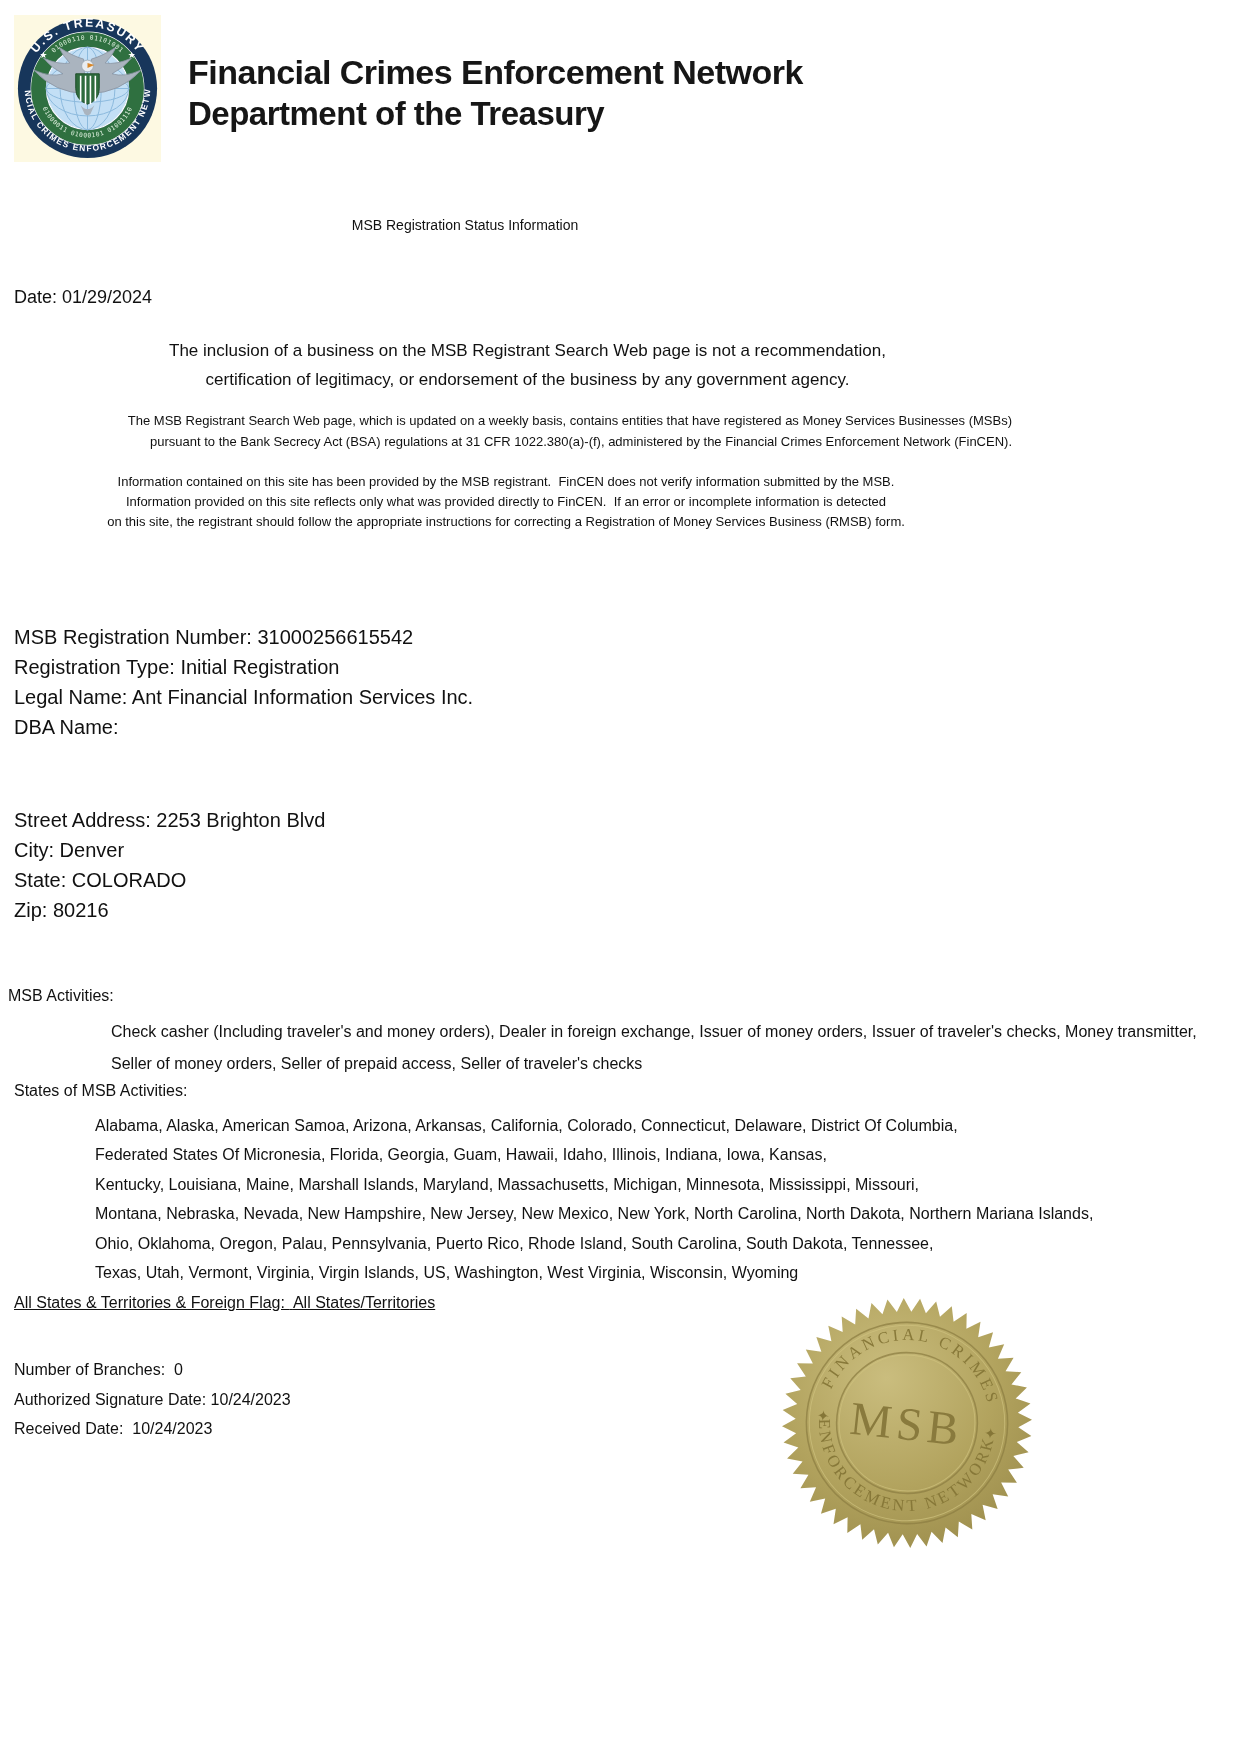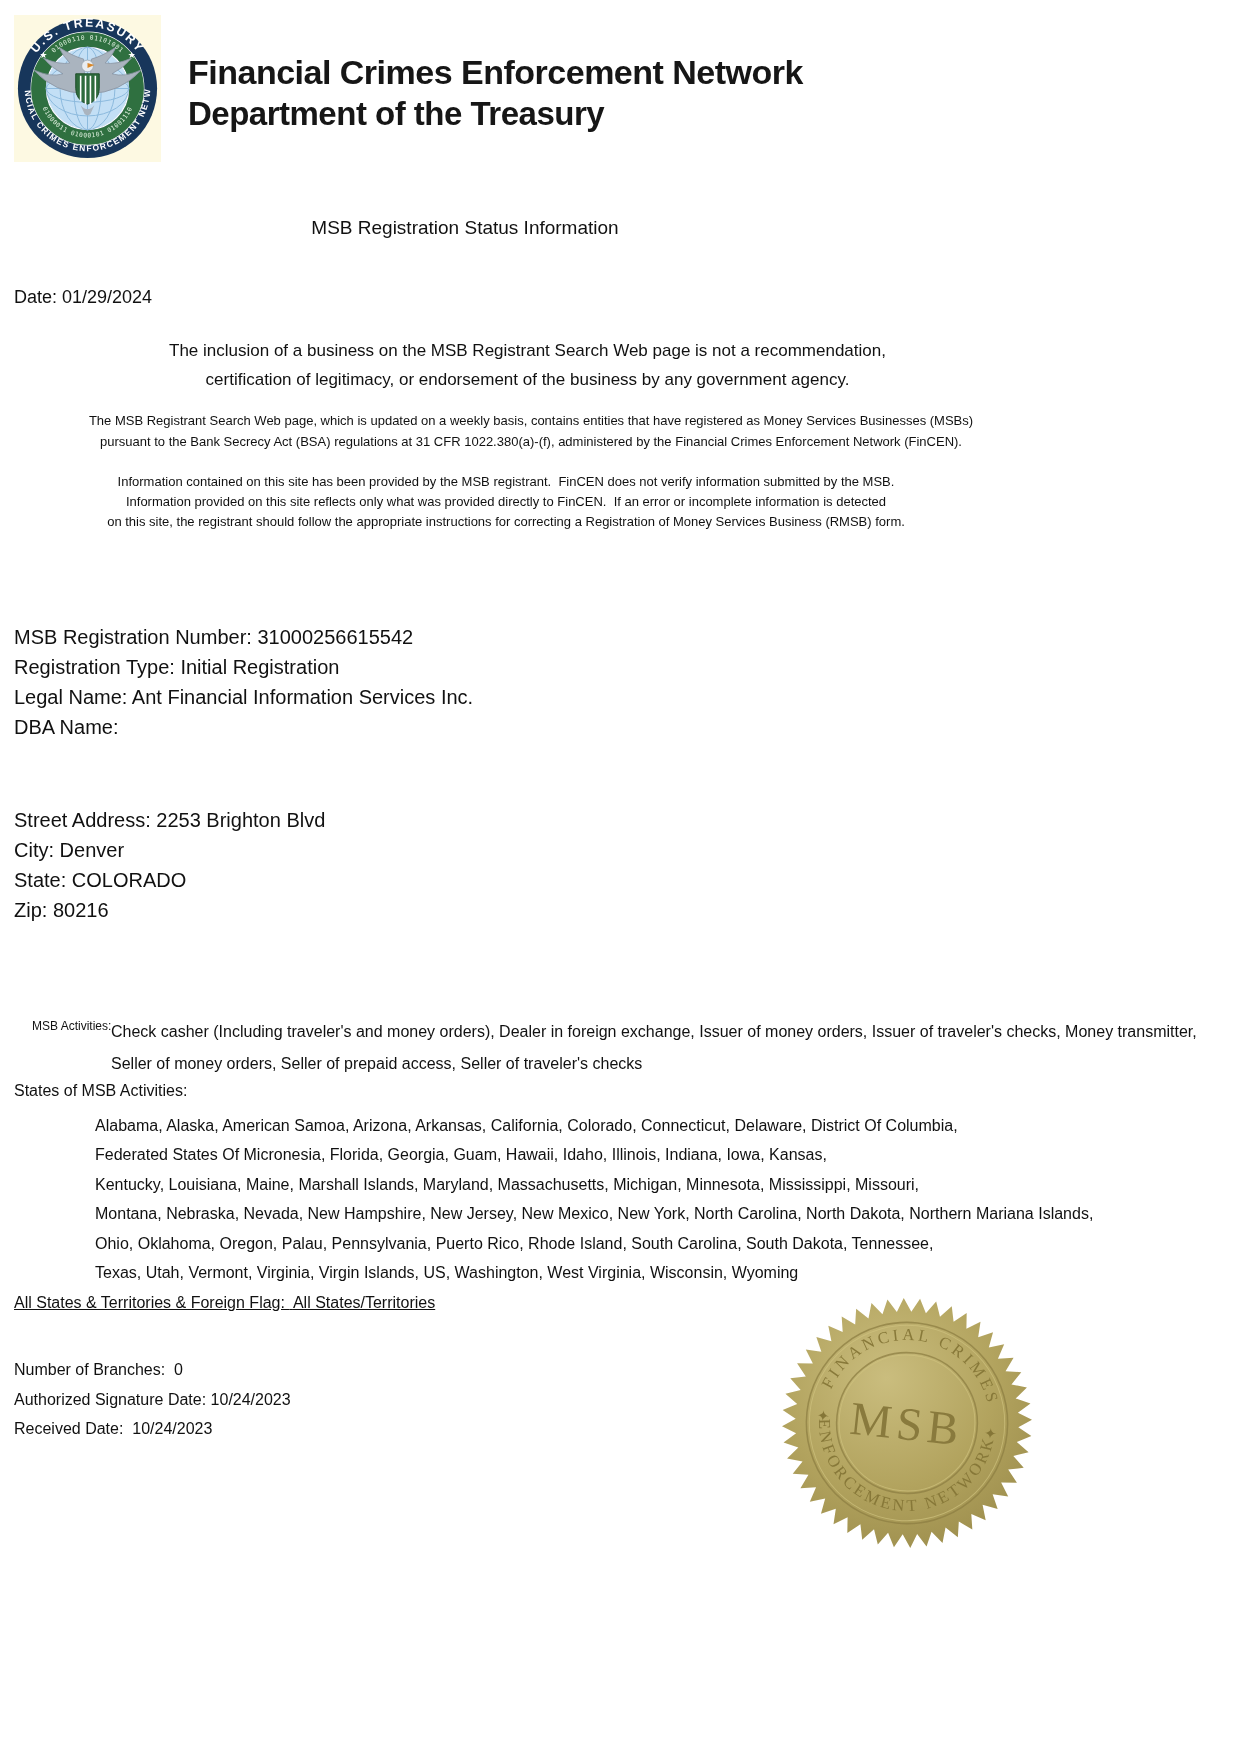--- a/index.html
+++ b/index.html
@@ -13,31 +13,31 @@
     color:#111111;
   }
   .abs{position:absolute;}
   .line{white-space:pre;}
   
   .logo-box{left:14px;top:15px;width:147px;height:147px;}
   .org-header{left:188px;top:52px;line-height:41px;font-weight:700;color:#161616;letter-spacing:-0.5px;}
   .org-line1{font-size:34px;}
   .org-line2{font-size:33px;}
   
-  .doc-title{left:0;top:217px;width:930px;text-align:center;font-size:19px;}
+  .doc-title{left:0;top:217px;width:930px;text-align:center;font-size:14px;}
   .date-line{left:14px;top:287px;font-size:18px;}
   
   .notice{left:0;top:337px;width:1055px;text-align:center;font-size:17px;line-height:28.5px;}
-  .para1{left:0;top:411px;width:1012px;text-align:center;font-size:13px;line-height:20.5px;padding-left:25px;}
+  .para1{left:0;top:411px;width:1012px;text-align:right;font-size:13px;line-height:20.5px;}
   .para2{left:0;top:472px;width:1012px;text-align:center;font-size:13px;line-height:20px;}
   
   .fields{font-size:20px;line-height:30px;}
   .reg-block{left:14px;top:622px;}
   .addr-block{left:14px;top:805px;}
-  .act-heading{left:32px;top:987px;font-size:12px;margin-top:32px;}
+  .act-heading{left:8px;top:987px;font-size:16px;}
   .act-lines{left:111px;top:1016px;font-size:16px;line-height:31.5px;}
   .states-heading{left:14px;top:1082px;font-size:16px;}
   .states-lines{left:95px;top:1111px;font-size:16px;line-height:29.4px;}
   .allstates-line{left:14px;top:1294px;font-size:16px;text-decoration:underline;}
   .bottom-block{left:14px;top:1355px;font-size:16px;line-height:29.6px;}
   
   .gold-seal{left:780px;top:1296px;width:254px;height:254px;transform:rotate(6deg);}
 </style>
 </head>
 <body>

